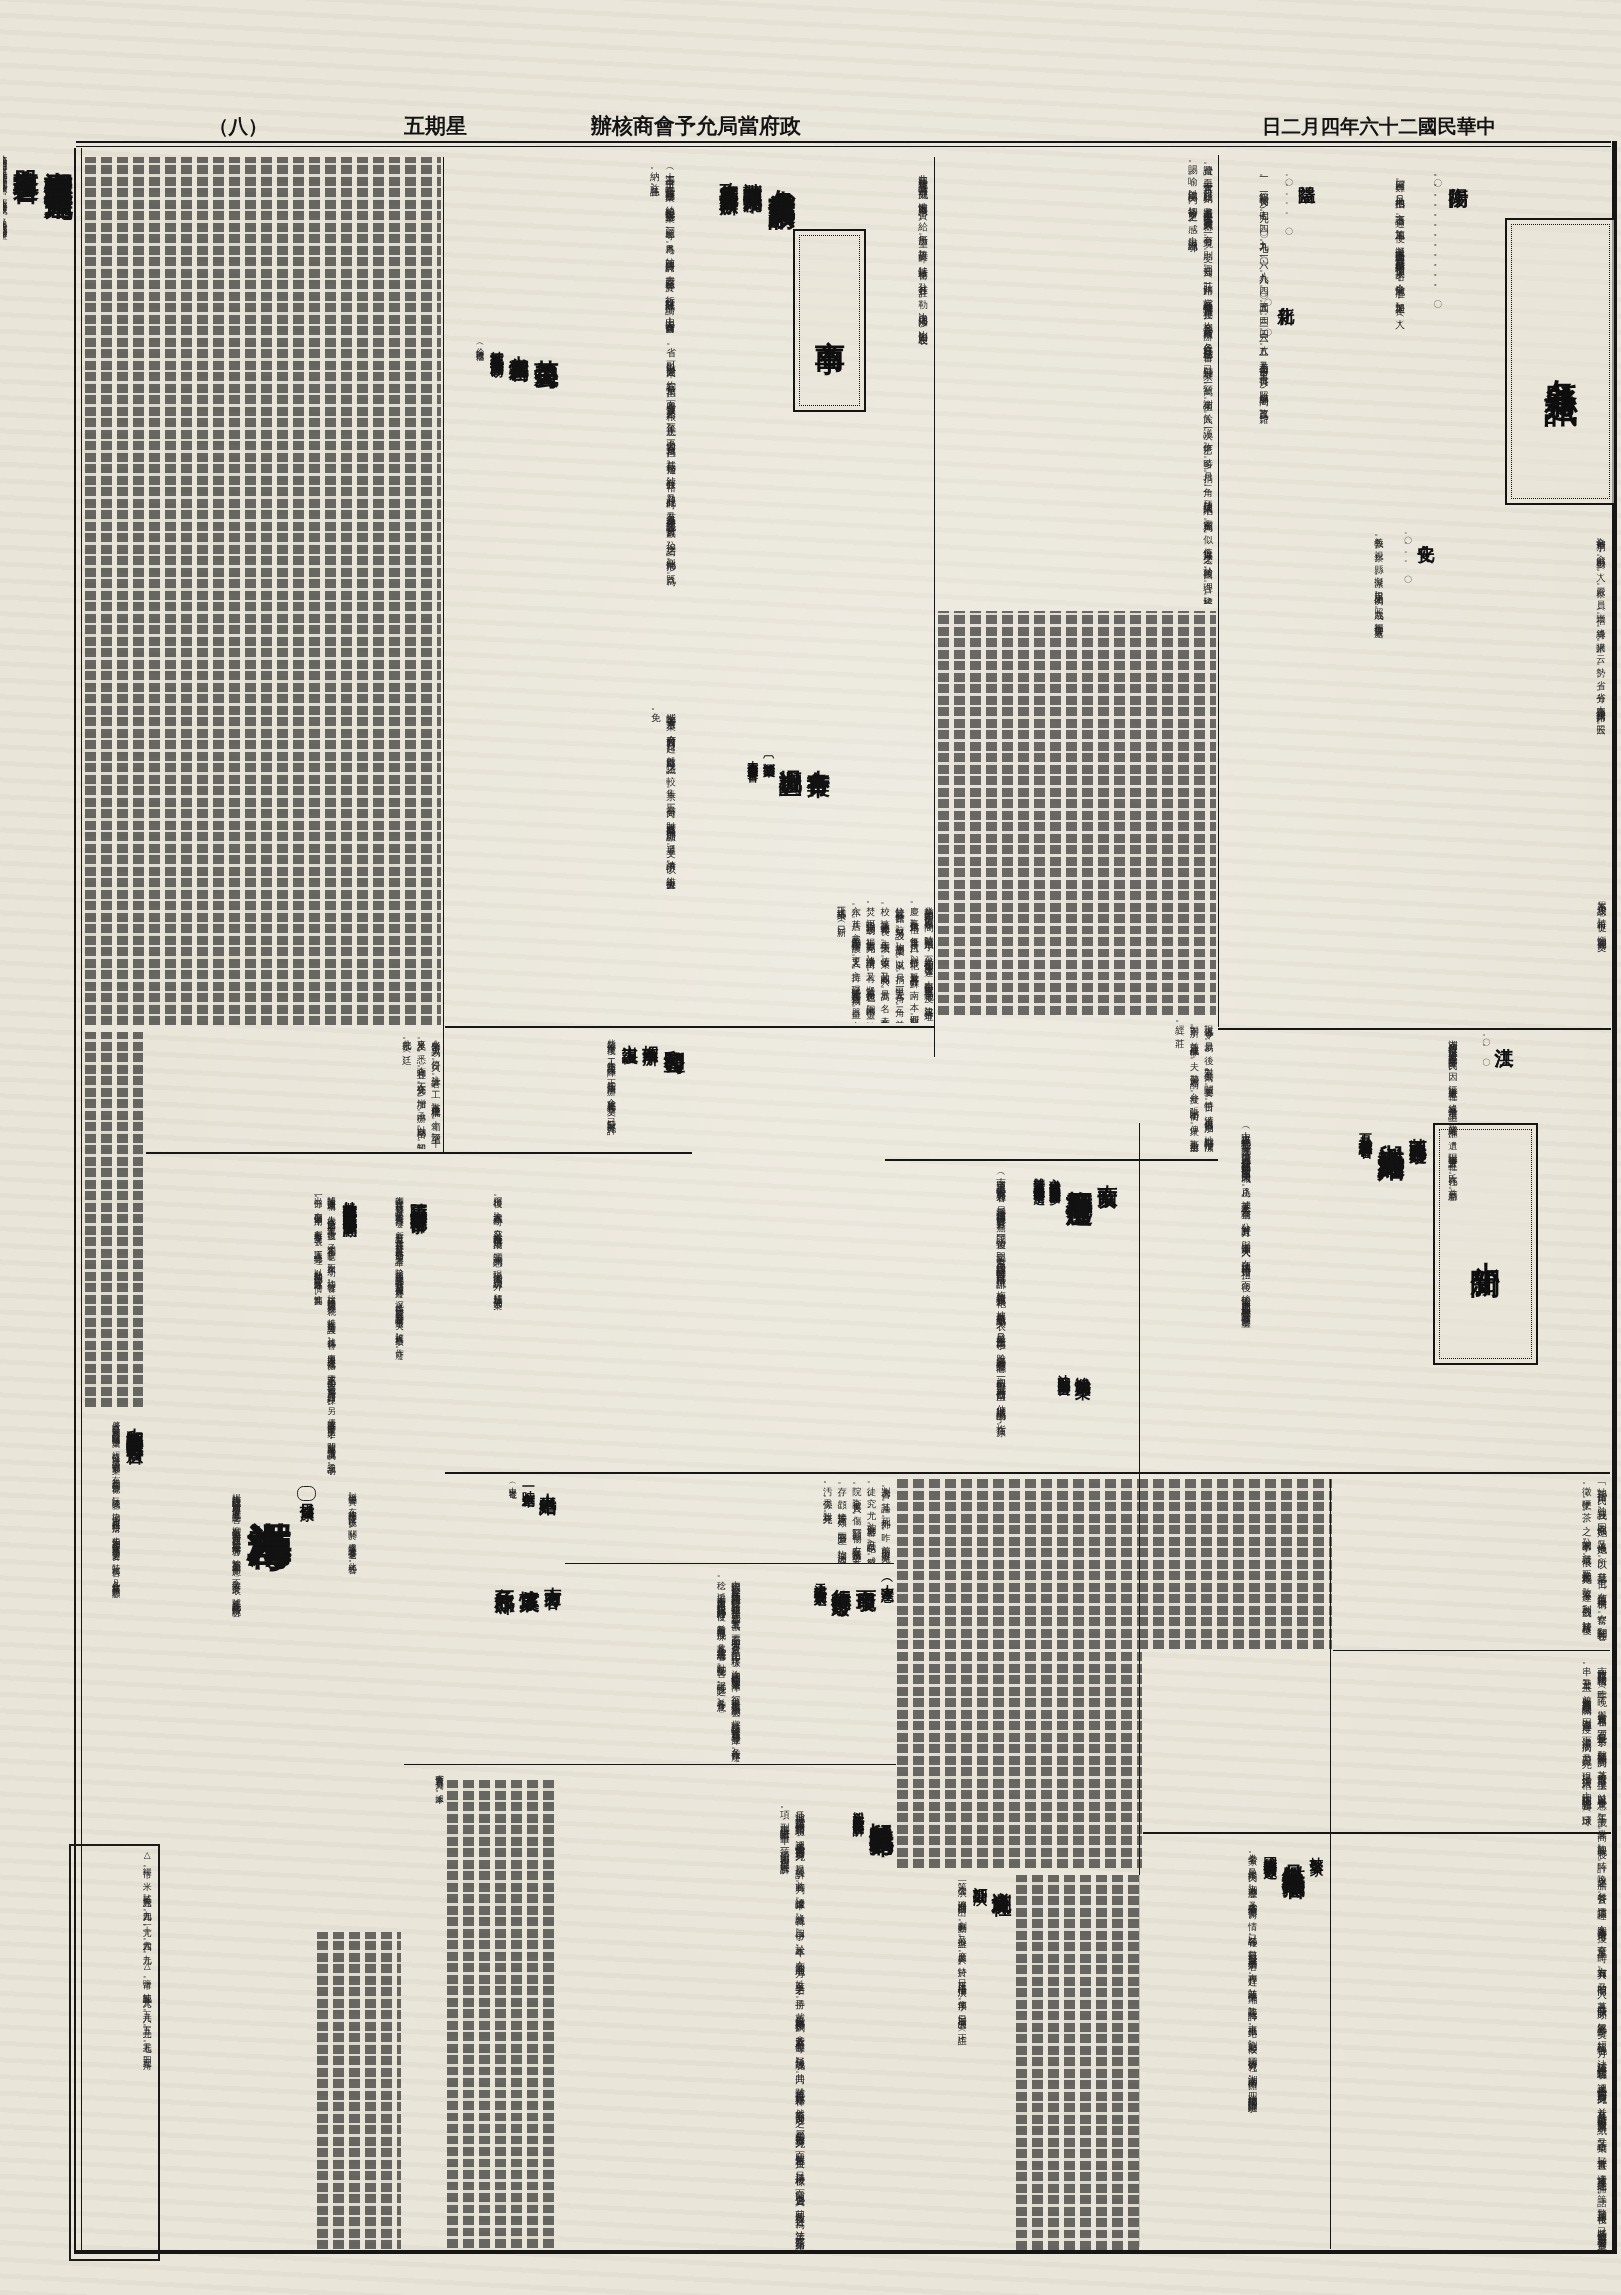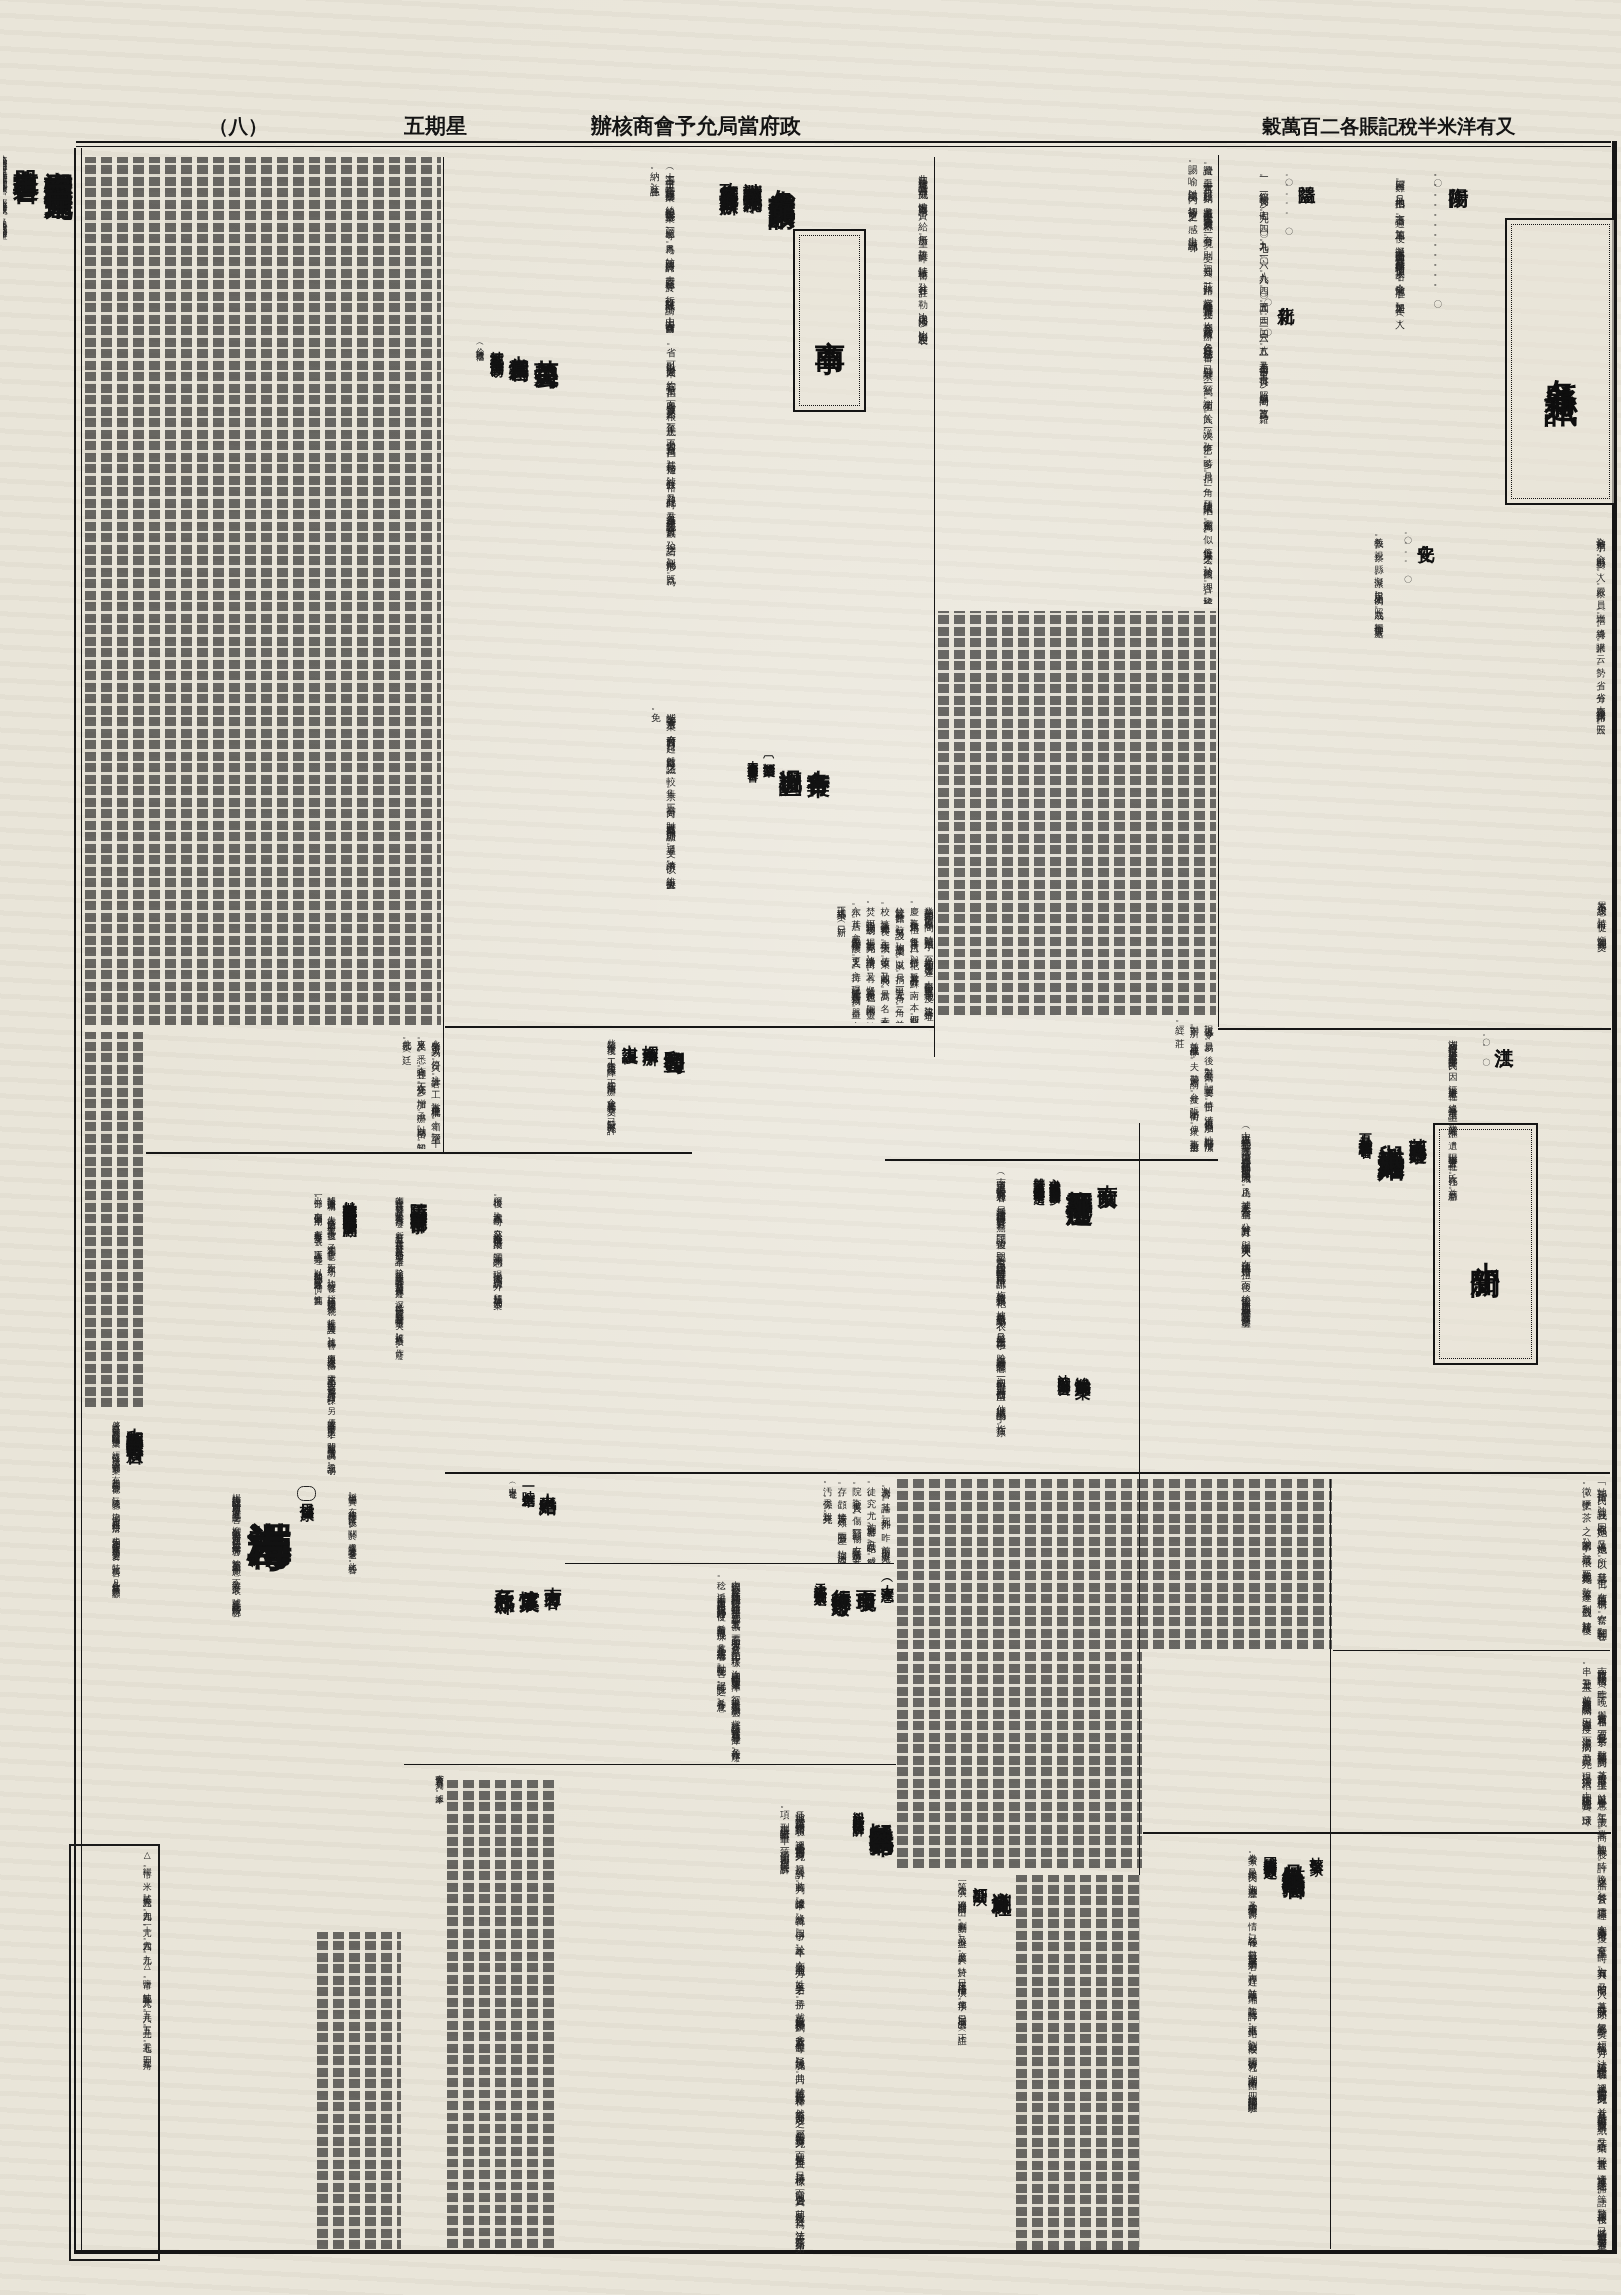--- a/index.html
+++ b/index.html
@@ -30,21 +30,21 @@
 </style>
 </head>
 <body>
 
 <div class="page">
 
   <header class="mast" style="position:absolute;left:76px;top:66px;width:1542px;height:74px;">
     <span class="rtl" style="left:133px;font-size:19.5px;">（八）</span>
     <span class="rtl" style="left:328px;font-size:21px;">星期五</span>
     <span class="rtl" style="left:515px;font-size:21px;">政府當局允予會商核辦</span>
-    <span class="rtl" style="left:1186px;font-size:19.5px;">又有洋米半稅記賬各二百萬穀</span>
+    <span class="rtl" style="left:1186px;font-size:19.5px;">中華民國二十六年四月二日</span>
   </header>
 
   <div id="built">
       <div class="rule" style="left: 76px; top: 141px; width: 1535px; height: 2.2px;"></div>
       <div class="rule" style="left: 76px; top: 146px; width: 1535px; height: 1.4px;"></div>
       <div class="rule" style="left: 1612px; top: 141px; width: 5px; height: 2113px;"></div>
       <div class="rule" style="left: 74px; top: 148px; width: 2.2px; height: 2105px;"></div>
       <div class="rule" style="left: 81px; top: 148px; width: 0.7px; height: 2105px;"></div>
       <div class="rule" style="left: 74px; top: 2250px; width: 1543px; height: 4.3px;"></div>
       <div class="rule" style="left: 1218px; top: 155px; width: 1.4px; height: 872px;"></div>

